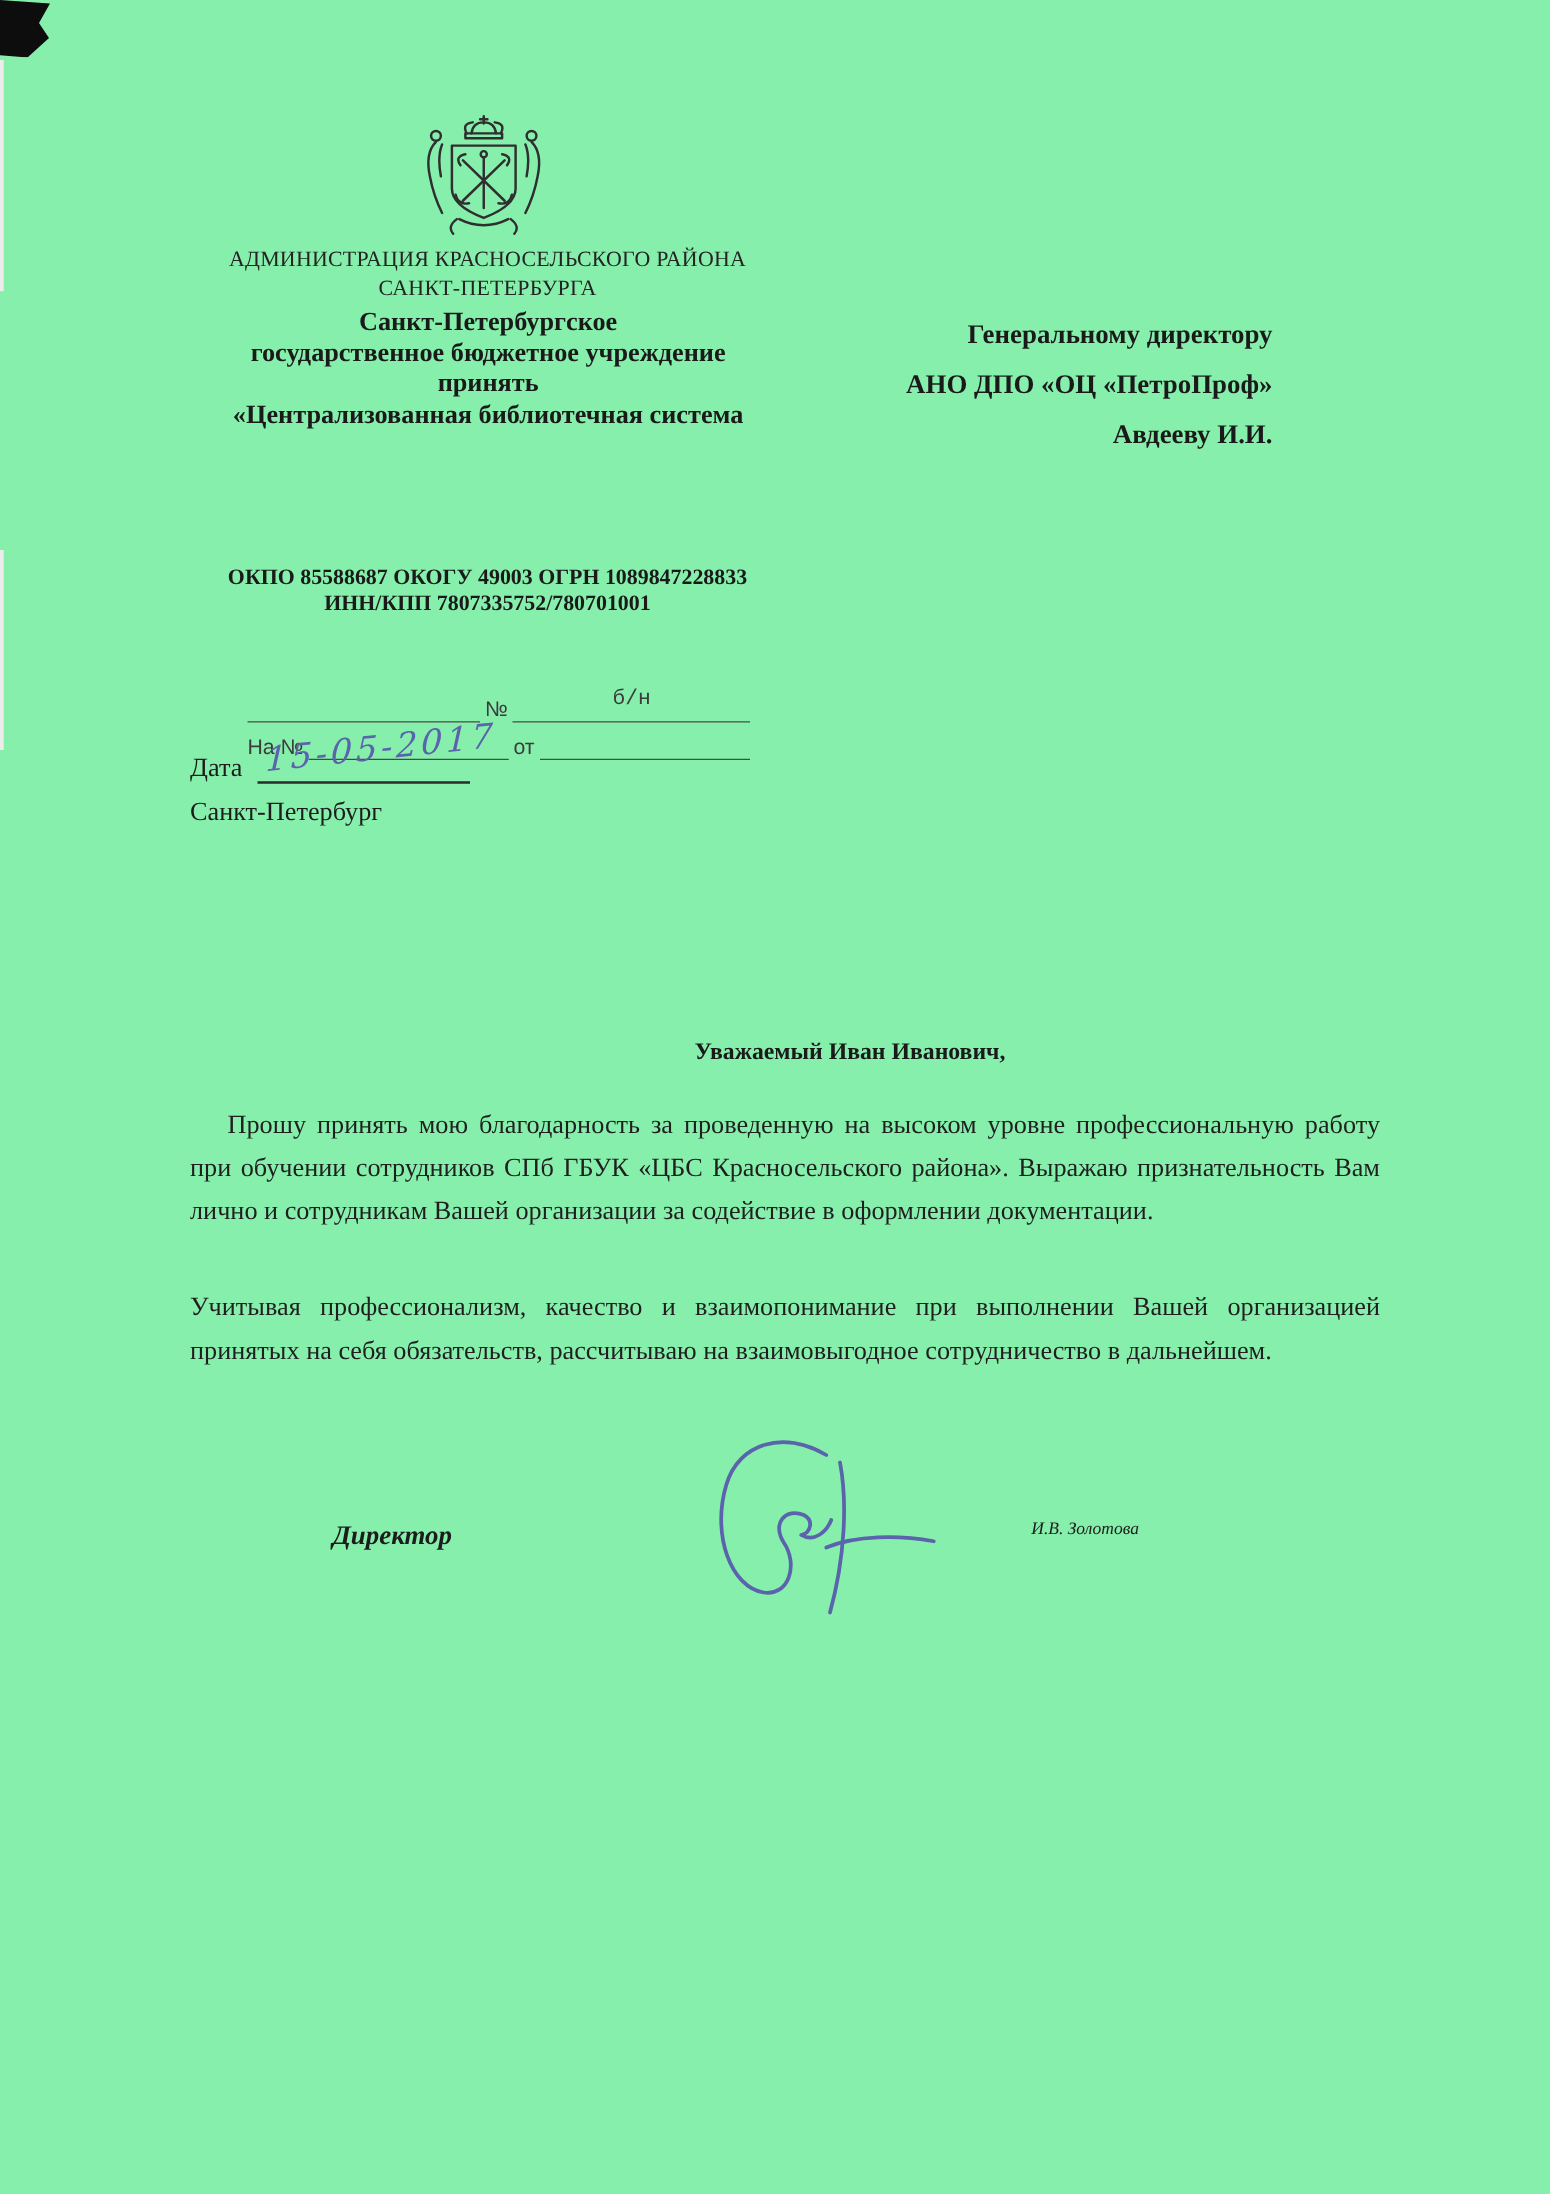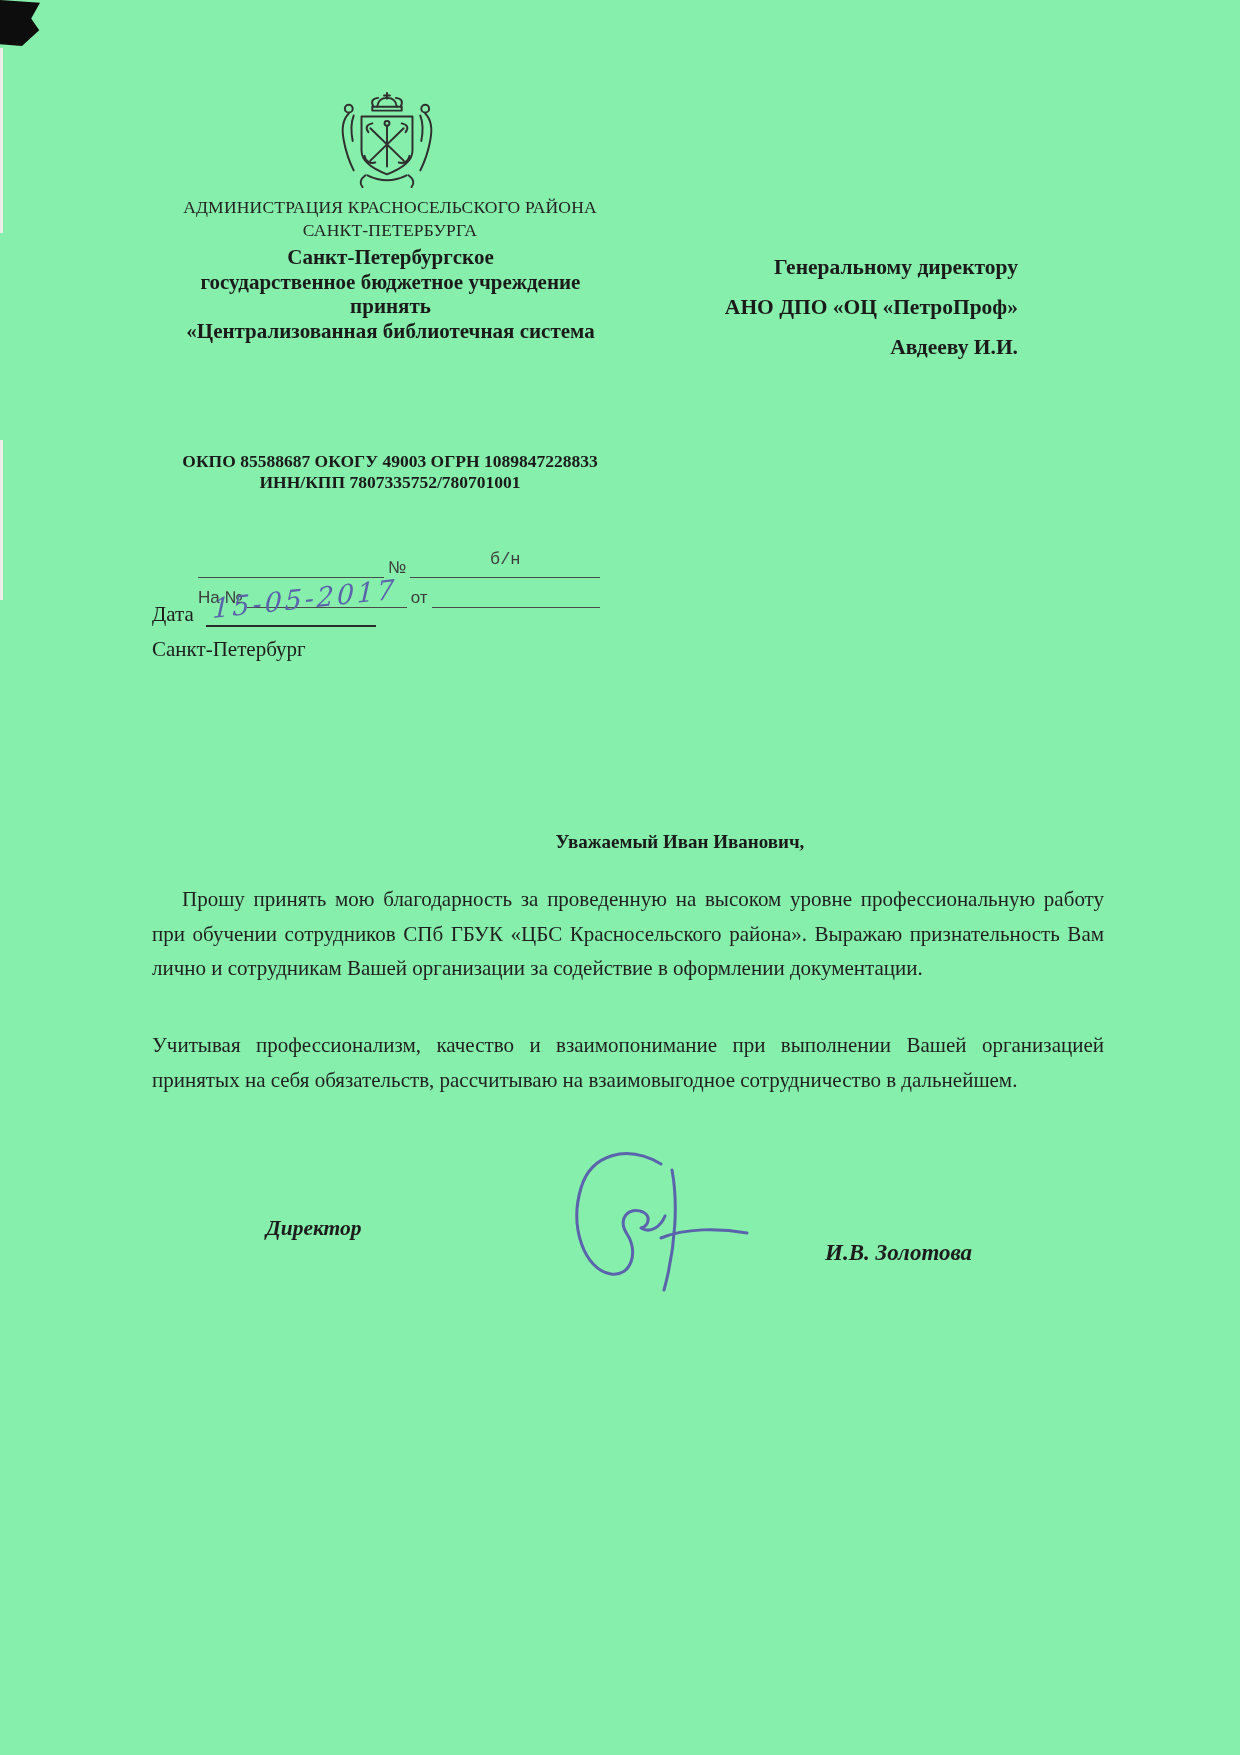--- a/index.html
+++ b/index.html
@@ -79,21 +79,21 @@
   }
   .body-p {
     left:152px; width:952px; font-size:21px; line-height:34.5px;
     text-align:justify; text-align-last:left; color:#1f1f1f;
   }
   .p1 { top:882px; text-indent:30px; }
   .p2 { top:1028px; }
 
   
   .sig-title { left:222px; top:1216px; font-weight:bold; font-style:italic; font-size:21.5px;margin-left:44px; }
-  .sig-name  { left:825px; top:1216px; font-weight:bold; font-style:italic; font-size:23px;margin-top:24px; }
+  .sig-name  { left:825px; top:1216px; font-weight:normal; font-style:italic; font-size:14px; }
   .sig-svg { left:515px; top:1142px; width:260px; height:165px; }
 </style>
 </head>
 <body>
 
 <div class="page">
 
   <div class="abs corner-blob"></div>
   <div class="abs edge-streak" style="top:48px;height:185px;"></div>
   <div class="abs edge-streak" style="top:440px;height:160px;"></div>

